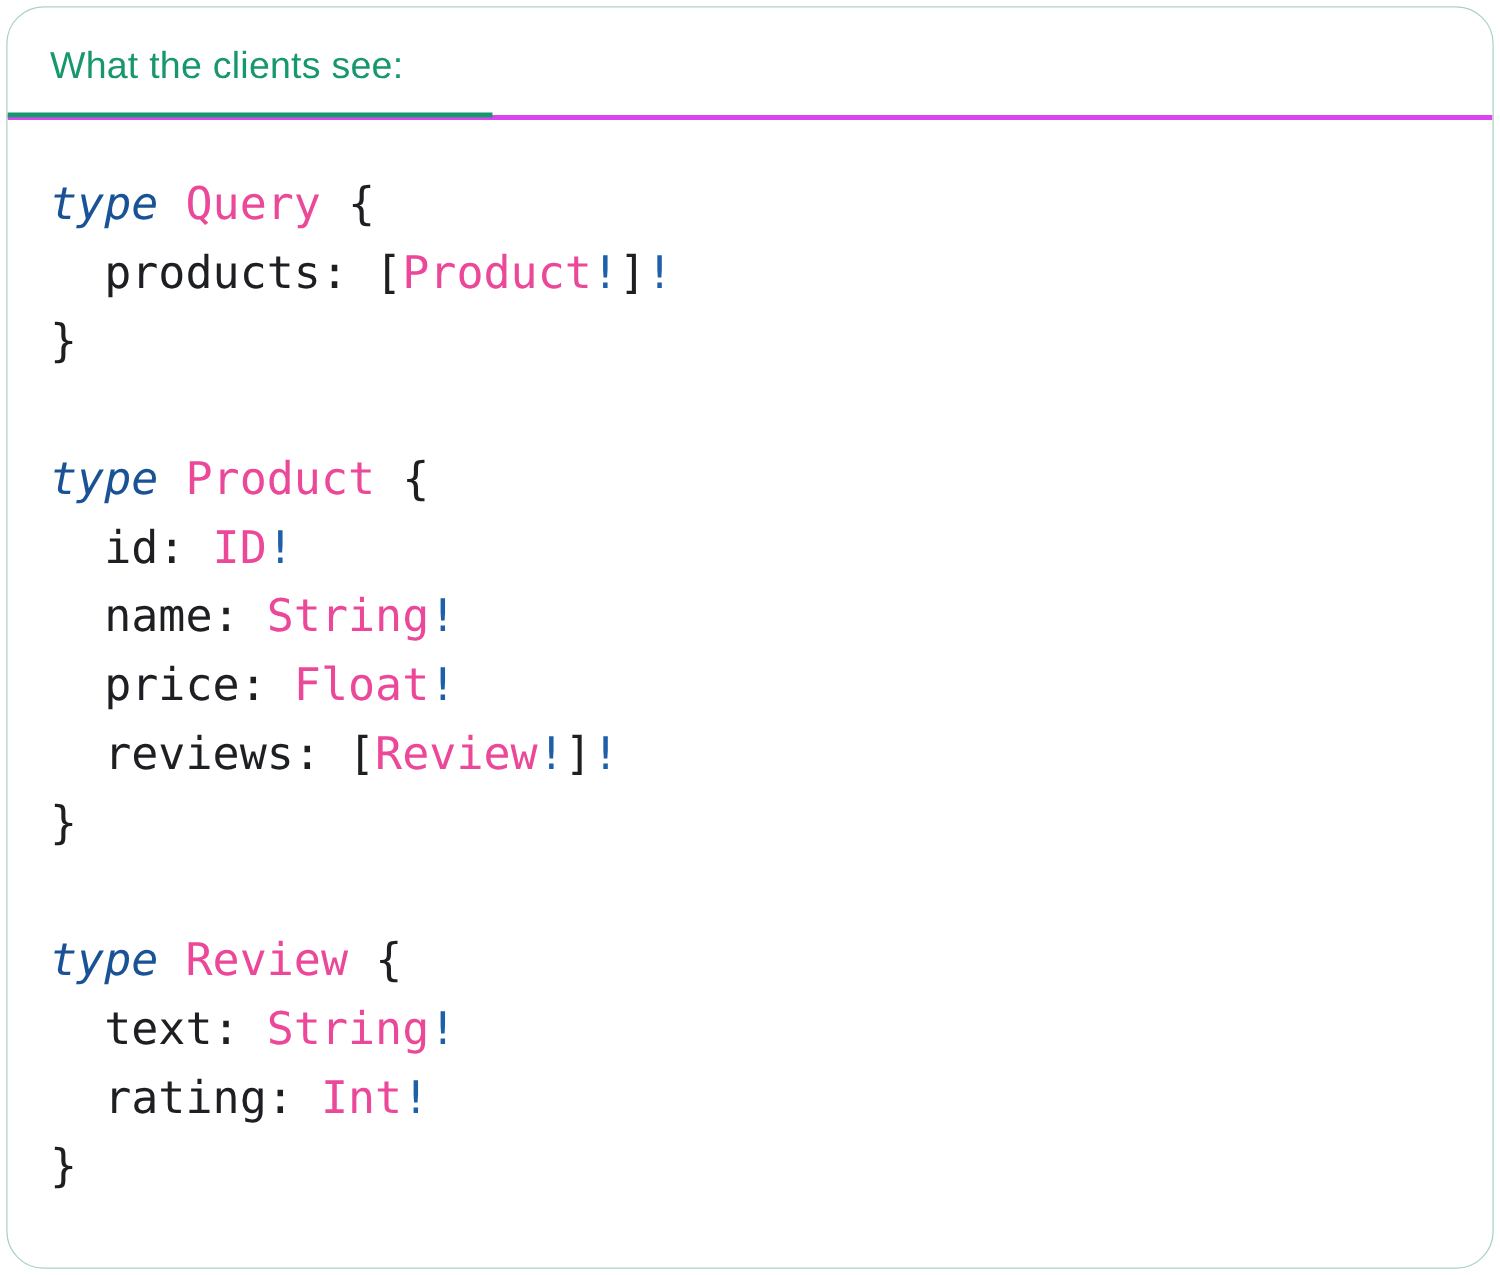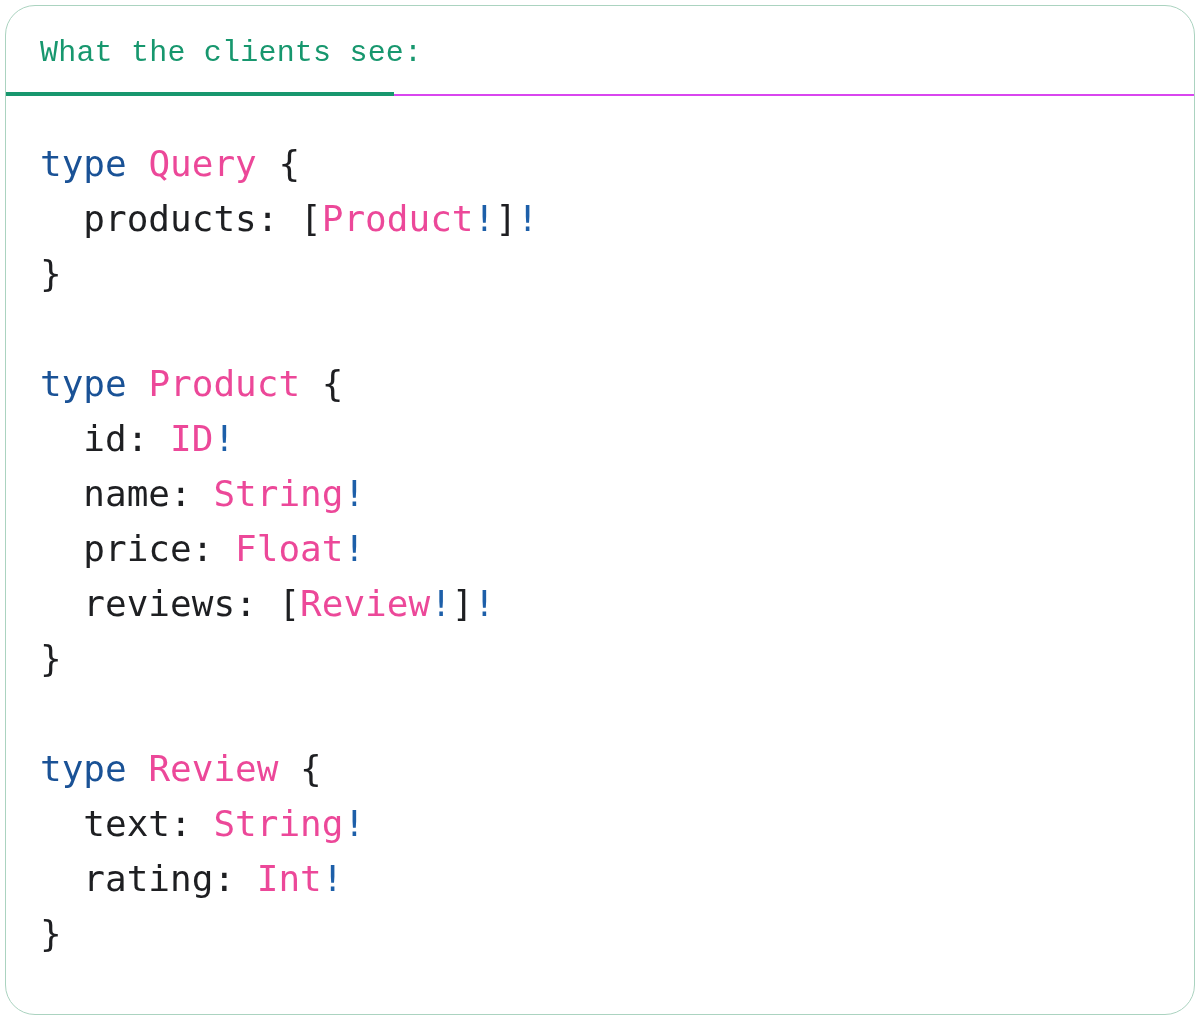--- a/index.html
+++ b/index.html
@@ -17,22 +17,21 @@
     width: 1190px;
     height: 1010px;
     background: #ffffff;
     border: 1px solid #abd3c0;
     border-radius: 30px;
     overflow: hidden;
   }
   .tabbar {
     position: relative;
     height: 90px;
-    border-bottom: 2px solid #d946ef;
-    font-family: Liberation Mono, monospace;
+    border-bottom: 4px solid #d946ef;
   }
   .tab {
     position: absolute;
     left: 0;
     top: 0;
     height: 100%;
     width: 388px;
     cursor: pointer;
   }
   .tab-label {
@@ -59,21 +58,21 @@
     font-size: 36px;
     font-weight: 500;
     color: #1e1f22;
   }
   .code-line {
     height: 55px;
     line-height: 55px;
     white-space: pre;
   }
   .tok-pl { color: #1e1f22; }
-  .tok-kw { color: #1a5296; }
+  .tok-kw { color: #1a5296; font-style: italic; }
   .tok-ty { color: #ec4899; }
   .tok-bg { color: #1d5fa9; }
 </style>
 </head>
 <body>
 
 <div class="card">
   <div class="tabbar">
     <div class="tab">
       <span class="tab-label">What the clients see:</span>

